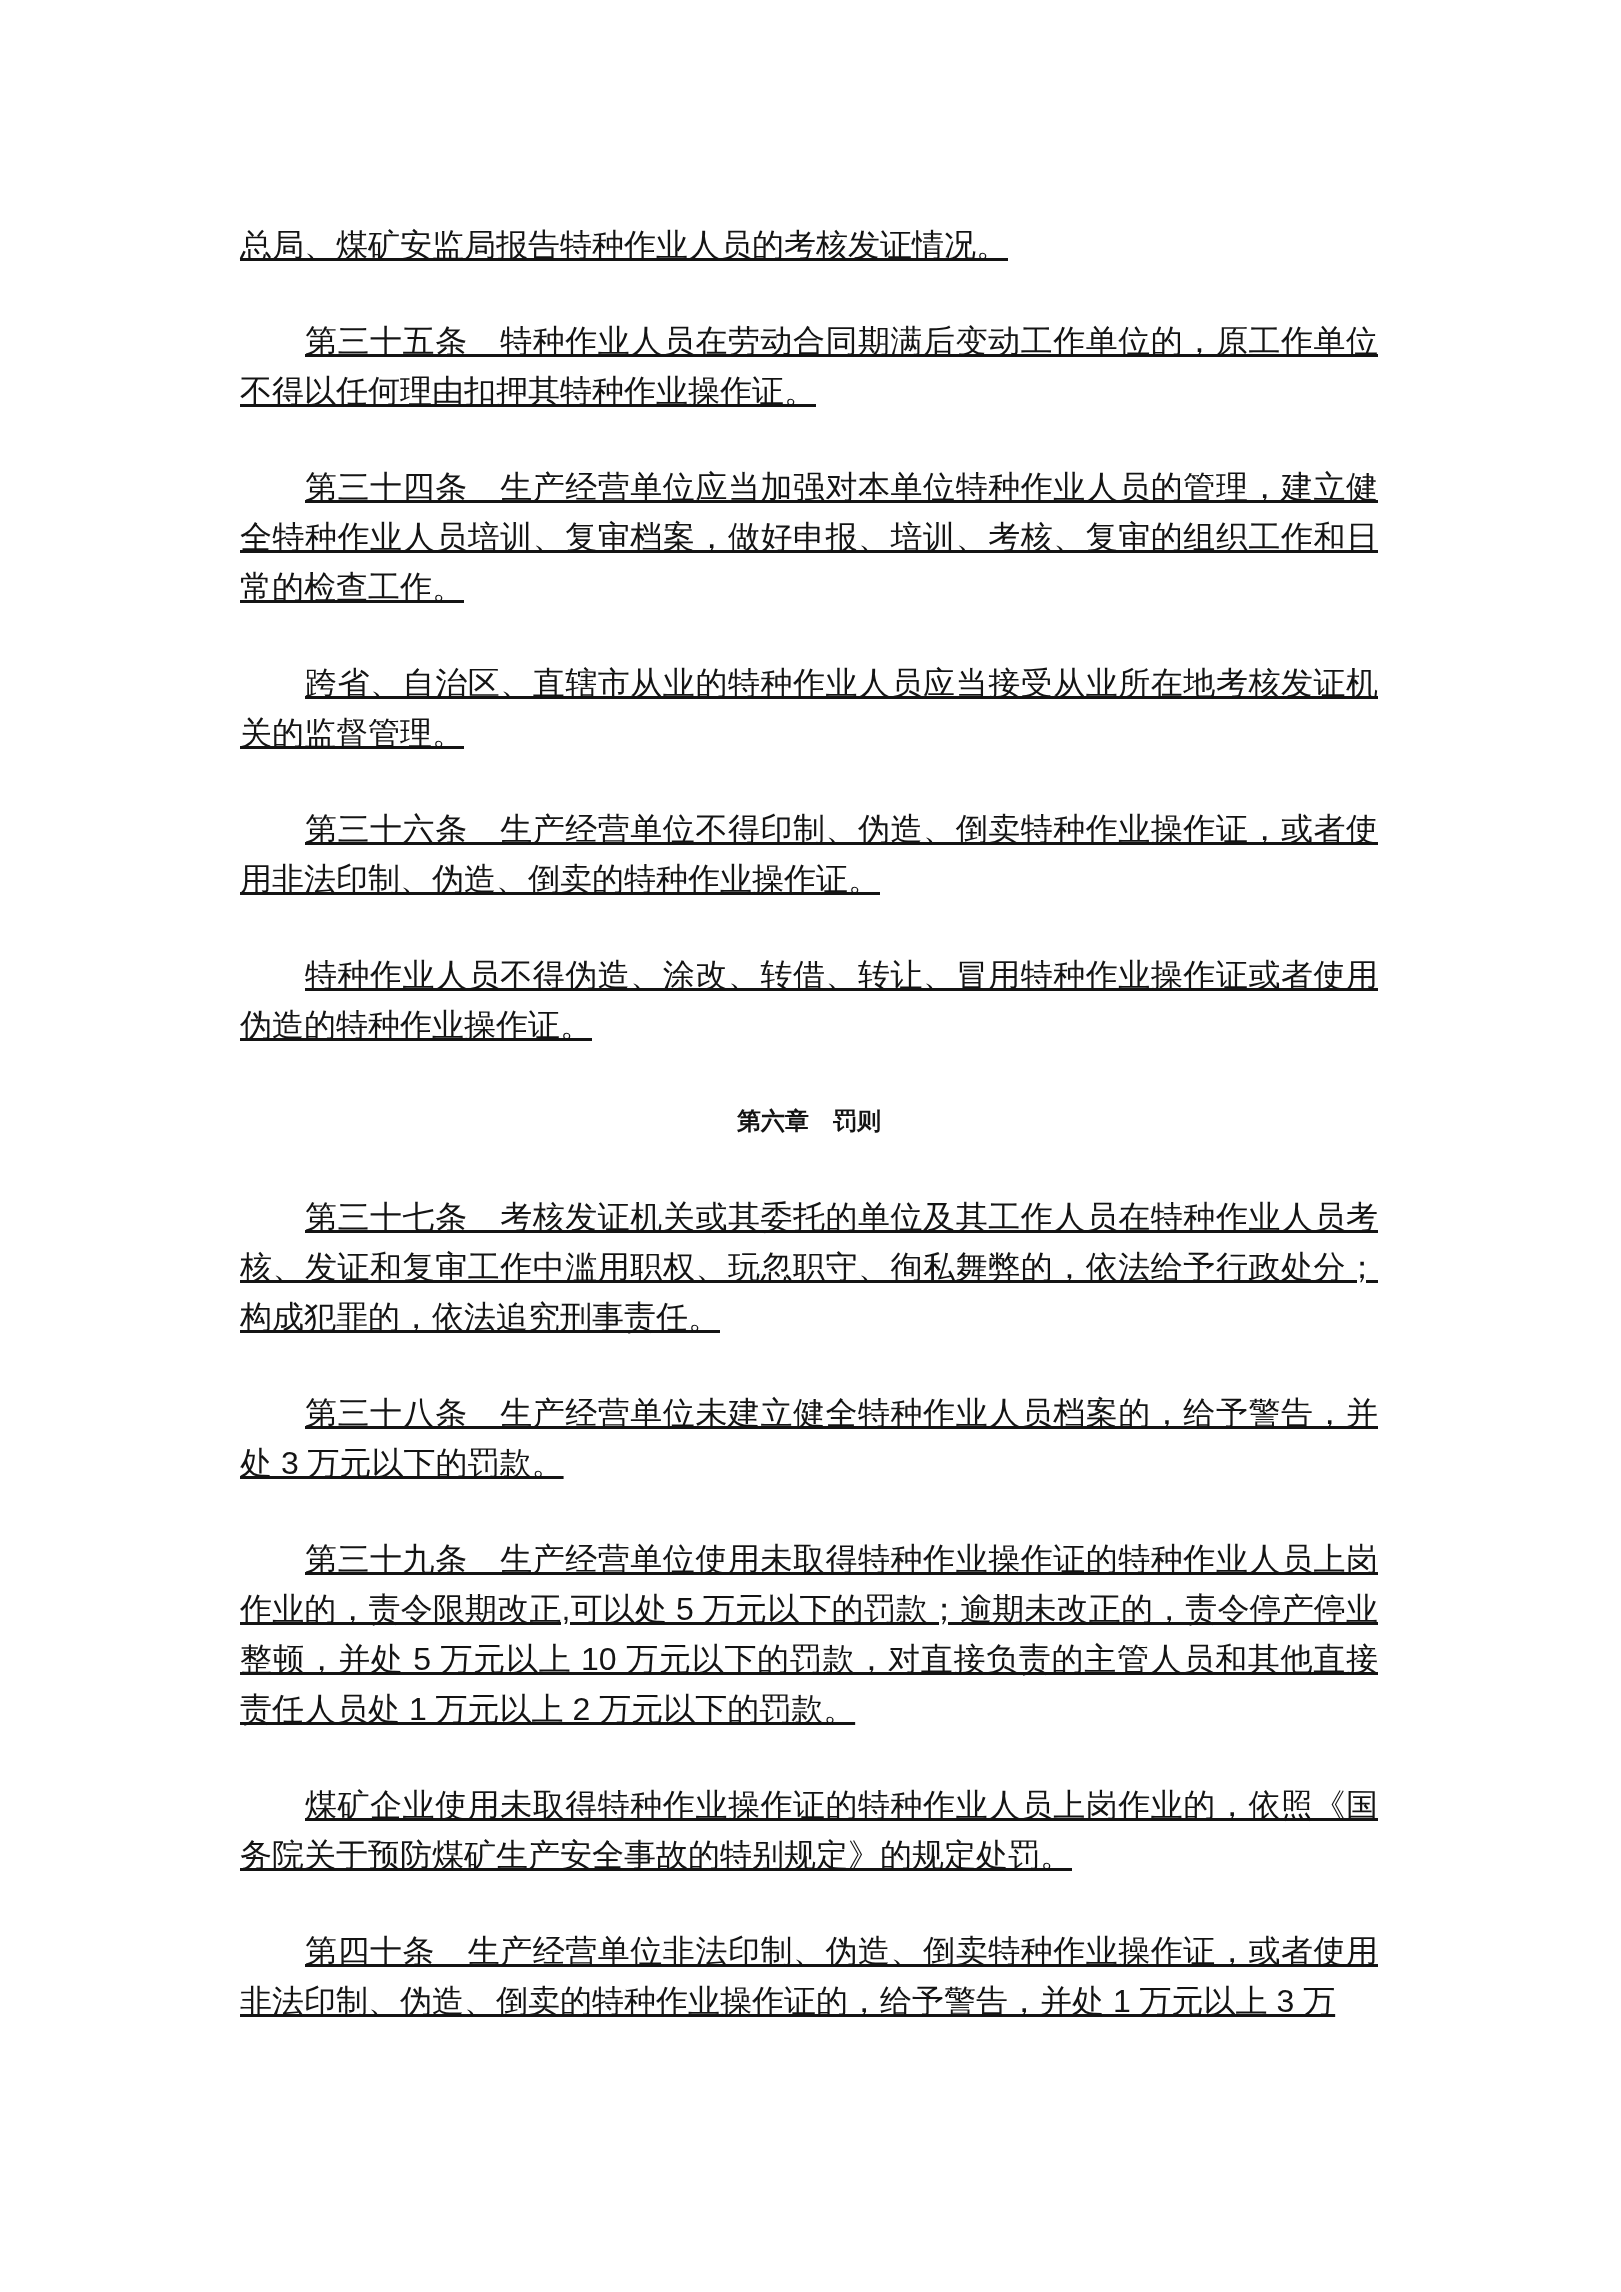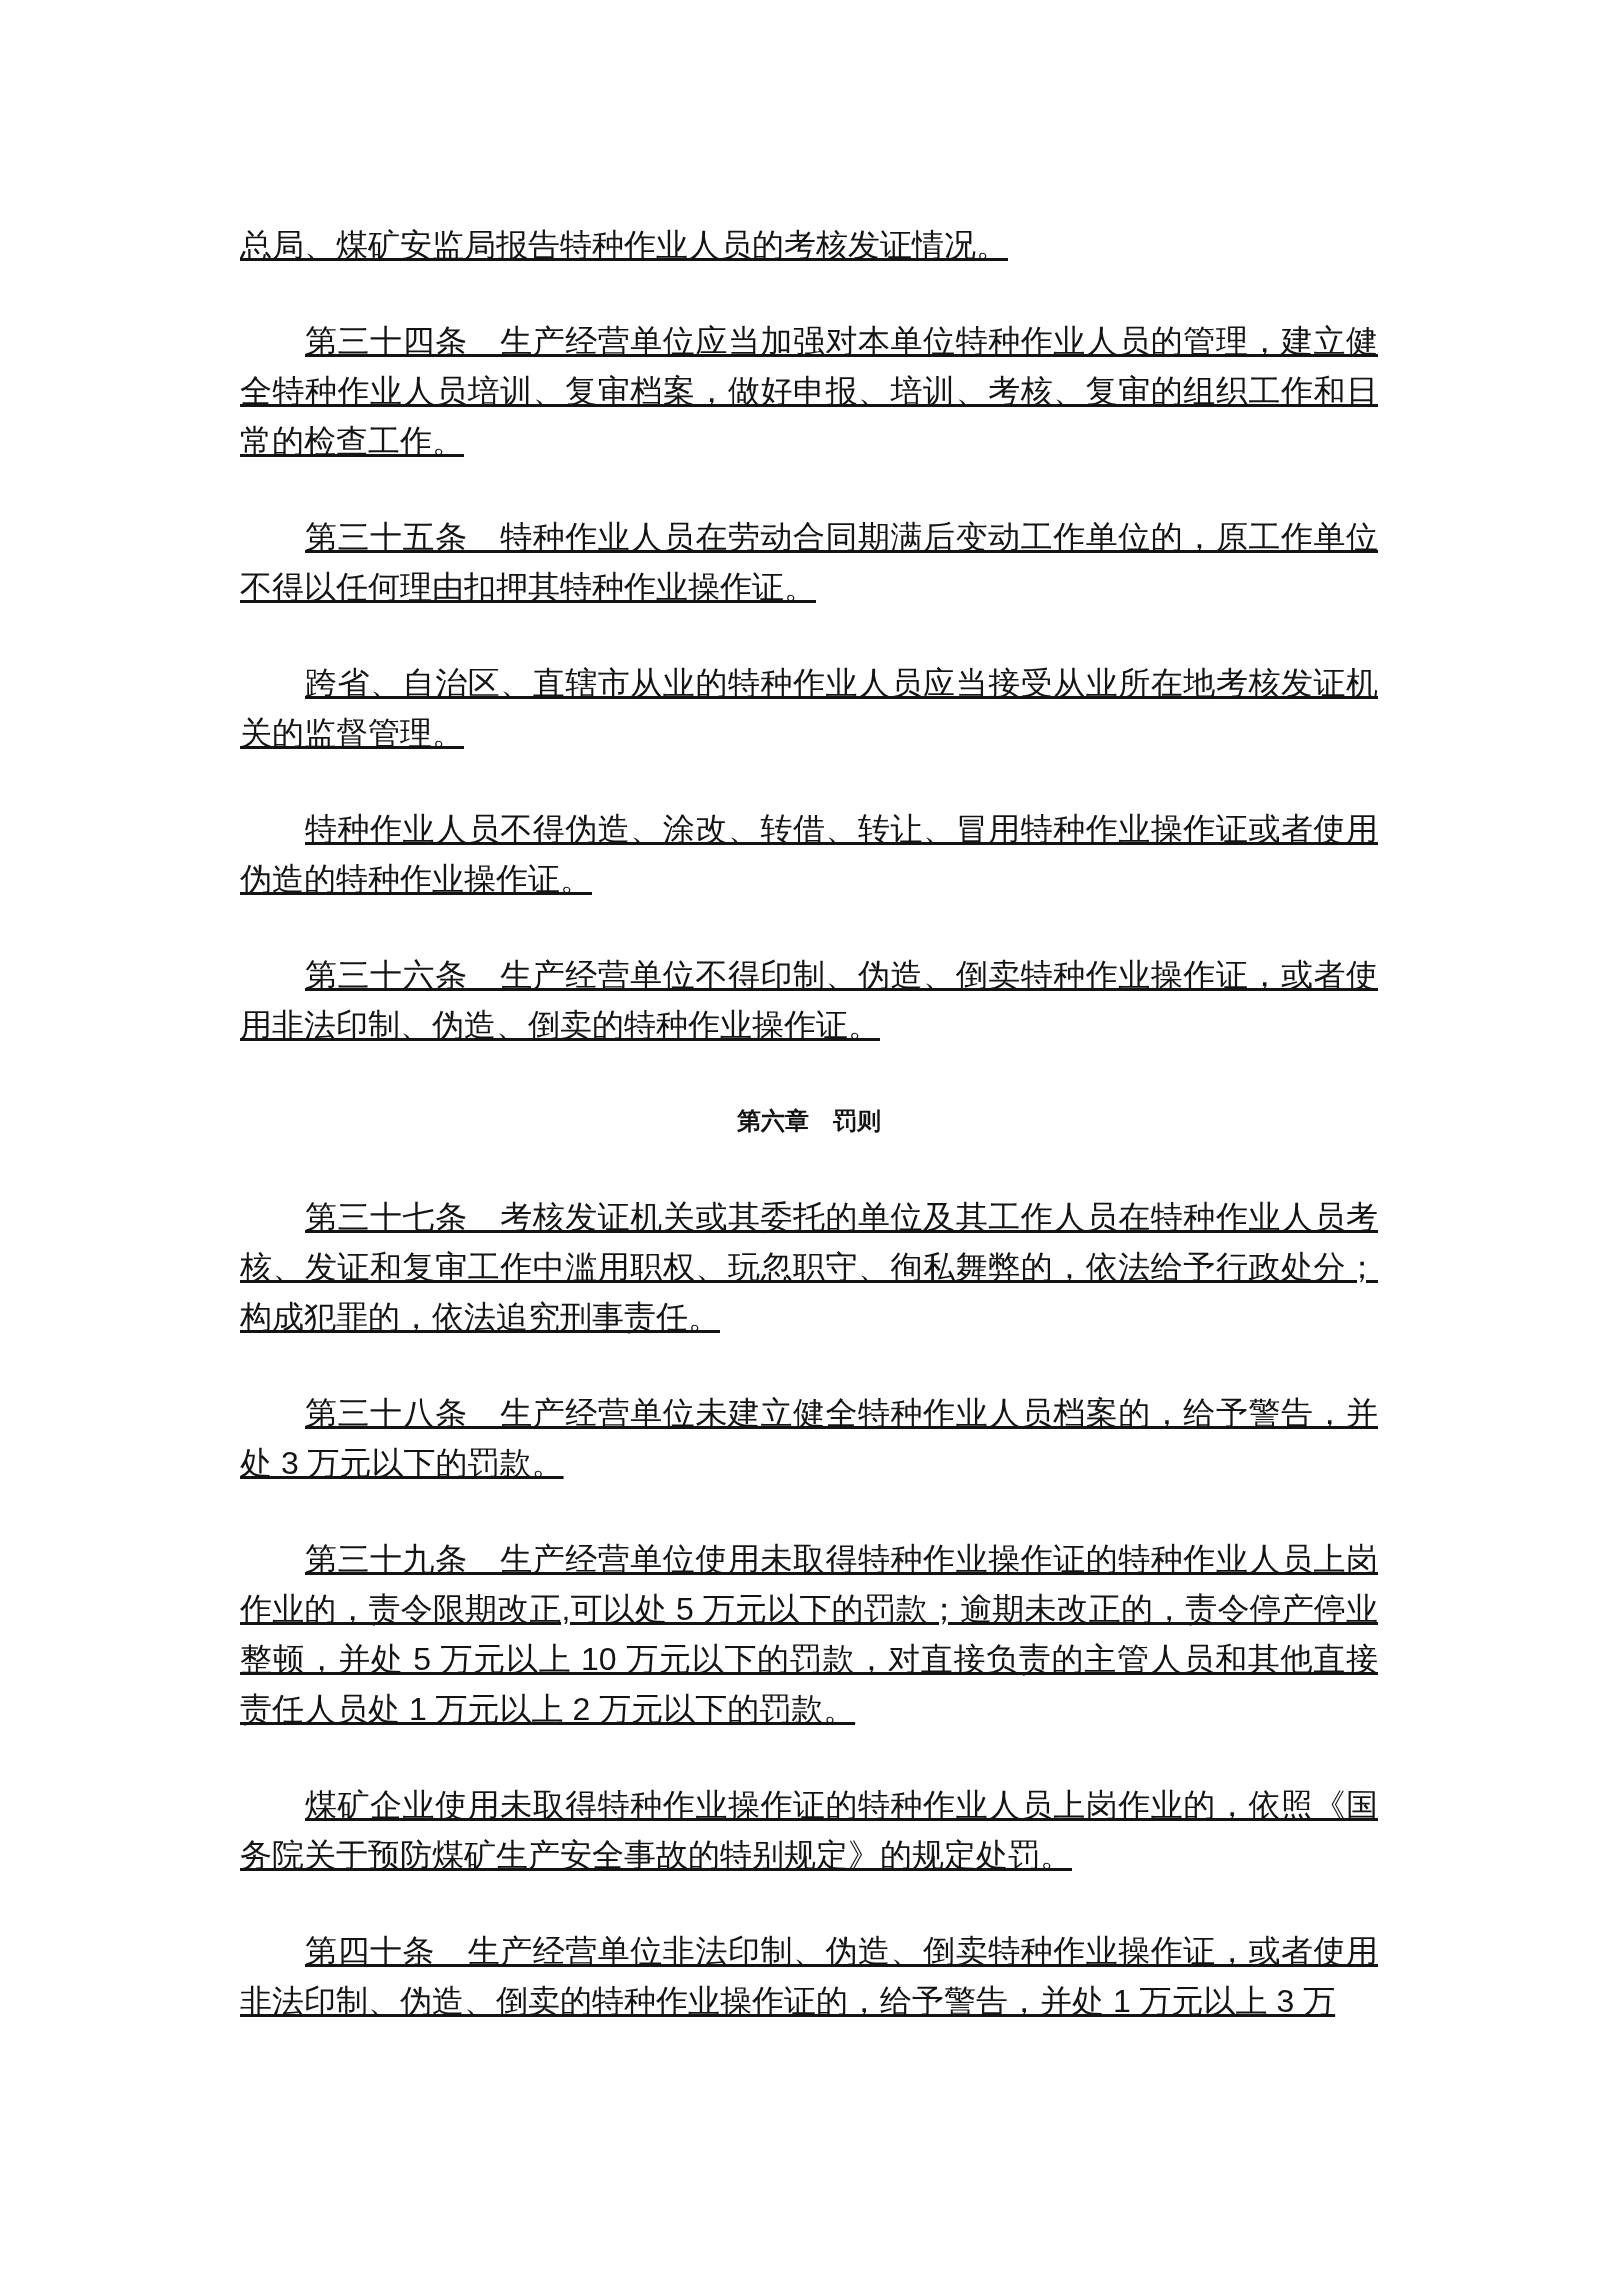--- a/index.html
+++ b/index.html
@@ -40,25 +40,25 @@
     font-weight: bold;
     text-align: center;
   }
 </style>
 </head>
 <body>
 
 <div class="page">
   <div class="doc">
       <p class="body-paragraph no-indent">总局、煤矿安监局报告特种作业人员的考核发证情况。</p>
+      <p class="body-paragraph">第三十五条　特种作业人员在劳动合同期满后变动工作单位的，原工作单位不得以任何理由扣押其特种作业操作证。</p>
       <p class="body-paragraph">第三十四条　生产经营单位应当加强对本单位特种作业人员的管理，建立健全特种作业人员培训、复审档案，做好申报、培训、考核、复审的组织工作和日常的检查工作。</p>
-      <p class="body-paragraph">第三十五条　特种作业人员在劳动合同期满后变动工作单位的，原工作单位不得以任何理由扣押其特种作业操作证。</p>
       <p class="body-paragraph">跨省、自治区、直辖市从业的特种作业人员应当接受从业所在地考核发证机关的监督管理。</p>
+      <p class="body-paragraph">第三十六条　生产经营单位不得印制、伪造、倒卖特种作业操作证，或者使用非法印制、伪造、倒卖的特种作业操作证。</p>
       <p class="body-paragraph">特种作业人员不得伪造、涂改、转借、转让、冒用特种作业操作证或者使用伪造的特种作业操作证。</p>
-      <p class="body-paragraph">第三十六条　生产经营单位不得印制、伪造、倒卖特种作业操作证，或者使用非法印制、伪造、倒卖的特种作业操作证。</p>
       <h2 class="chapter-heading">第六章　罚则</h2>
       <p class="body-paragraph">第三十七条　考核发证机关或其委托的单位及其工作人员在特种作业人员考核、发证和复审工作中滥用职权、玩忽职守、徇私舞弊的，依法给予行政处分；构成犯罪的，依法追究刑事责任。</p>
       <p class="body-paragraph">第三十八条　生产经营单位未建立健全特种作业人员档案的，给予警告，并处 3 万元以下的罚款。</p>
       <p class="body-paragraph">第三十九条　生产经营单位使用未取得特种作业操作证的特种作业人员上岗作业的，责令限期改正,可以处 5 万元以下的罚款；逾期未改正的，责令停产停业整顿，并处 5 万元以上 10 万元以下的罚款，对直接负责的主管人员和其他直接责任人员处 1 万元以上 2 万元以下的罚款。</p>
       <p class="body-paragraph">煤矿企业使用未取得特种作业操作证的特种作业人员上岗作业的，依照《国务院关于预防煤矿生产安全事故的特别规定》的规定处罚。</p>
       <p class="body-paragraph">第四十条　生产经营单位非法印制、伪造、倒卖特种作业操作证，或者使用非法印制、伪造、倒卖的特种作业操作证的，给予警告，并处 1 万元以上 3 万</p>
     </div>
 </div>
 
 

